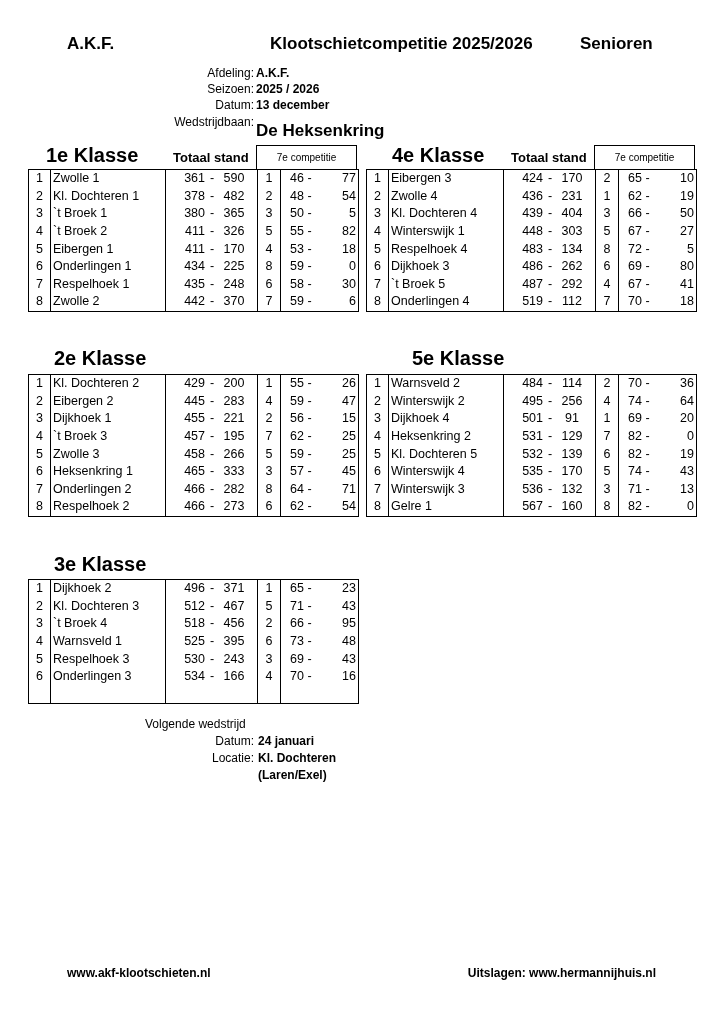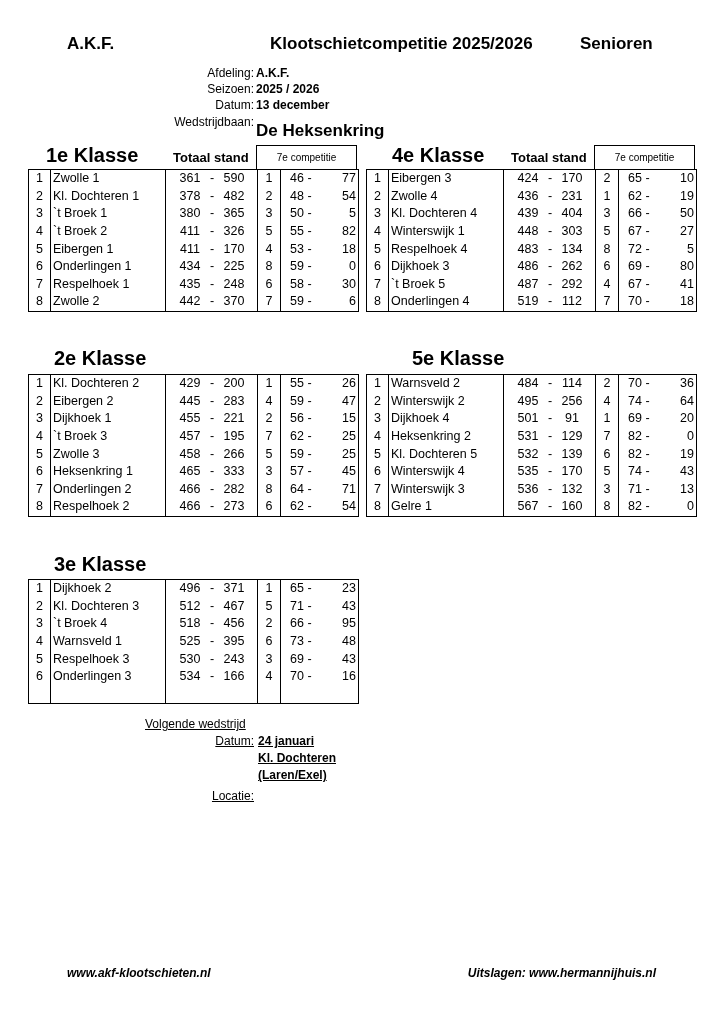--- a/index.html
+++ b/index.html
@@ -15,27 +15,27 @@
               text-align: center; box-sizing: border-box; }
   table.stand { position: absolute; border-collapse: collapse; font-size: 12.5px; table-layout: fixed; }
   table.stand td { border-left: 1px solid #000; border-right: 1px solid #000; padding: 0; height: 17.6px; line-height: 17px; white-space: nowrap; }
   table.stand { border: 1.5px solid #000; }
   td.rk { text-align: center; width: 21px; }
   td.nm { padding-left: 2px !important; width: 112px; }
   td.sc { width: 91px; }
   td.crk { text-align: center; width: 22px; }
   td.cs { width: 77px; }
   .sc-inner, .cs-inner { display: flex; justify-content: space-between; }
-  .sc-inner span:nth-child(1) { width: 30px; text-align: center; padding-left: 9px; }
+  .sc-inner span:nth-child(1) { width: 30px; text-align: right; padding-left: 9px; }
   .sc-inner span:nth-child(2) { width: 14px; text-align: center; }
   .sc-inner span:nth-child(3) { width: 30px; text-align: center; padding-right: 8px; }
   .cs-inner span:nth-child(1) { padding-left: 9px; }
   .cs-inner span:nth-child(2) { padding-right: 2px; }
-  .next { position: absolute; font-size: 12px; white-space: nowrap; text-decoration: underline; }
-  .foot { position: absolute; top: 966px; font-size: 12px; font-weight: bold; font-style: italic; }
+  .next { position: absolute; font-size: 12px; white-space: nowrap; }
+  .foot { position: absolute; top: 966px; font-size: 12px; font-weight: bold; }
 </style>
 </head>
 <body>
 
 <div class="abs hdr" style="left:67px;">A.K.F.</div>
 <div class="abs hdr" style="left:226px;margin-left:44px;">Klootschietcompetitie 2025/2026</div>
 <div class="abs hdr" style="left:580px;">Senioren</div>
 
 <div>
   <div class="info-label" style="top:66px;">Afdeling:</div>
@@ -789,19 +789,19 @@
           </tr>
         </tbody>
       </table>
     </div>
   </div>
 
 <div>
   <div class="next" style="left:145px; top:717px;">Volgende wedstrijd</div>
   <div class="next" style="right:470px; top:734px;">Datum:</div>
   <div class="next" style="left:258px; top:734px; font-weight:bold;">24 januari</div>
-  <div class="next" style="right:470px; top:789px;">Locatie:</div>
+  <div class="next" style="right:470px; top:751px;">Locatie:</div>
   <div class="next" style="left:258px; top:751px; font-weight:bold;">Kl. Dochteren</div>
   <div class="next" style="left:258px; top:768px; font-weight:bold;">(Laren/Exel)</div>
 </div>
 
 <div class="foot" style="left:67px;">www.akf-klootschieten.nl</div>
 <div class="foot" style="right:68px;">Uitslagen: www.hermannijhuis.nl</div>
 
 </body></html>

